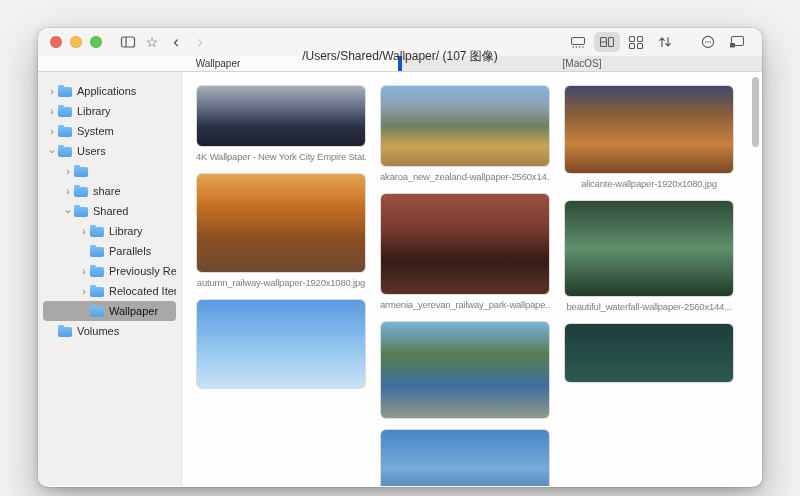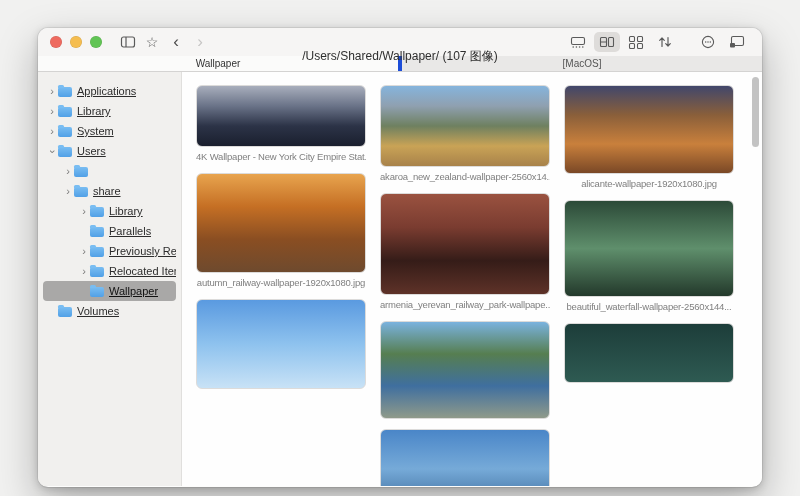--- a/index.html
+++ b/index.html
@@ -77,21 +77,21 @@
   }
   .chev.down { transform:rotate(90deg); }
   .folder-icon {
     width:14px; height:10px; border-radius:2px; flex-shrink:0; position:relative;
     background:linear-gradient(180deg,#79bdf2,#51a0e6); margin-right:5px; margin-top:1px;
   }
   .folder-icon::before {
     content:""; position:absolute; top:-2px; left:0; width:6px; height:3px;
     border-radius:1.5px 1.5px 0 0; background:#79bdf2;
   }
-  .slabel { overflow:hidden;text-decoration:underline; }
+  .slabel { overflow:hidden; }
 
   
   .content { flex:1; background:#fefefe; position:relative; overflow:hidden; padding:13px 0 0 14px; }
   .cols { display:flex; gap:14px; }
   .col { width:170px; display:flex; flex-direction:column; }
   .card { margin-bottom:10px; }
   .thumb {
     width:170px; border:1px solid #dcdbda; border-radius:6px; background:#ccc;
   }
   .cap {
@@ -224,20 +224,25 @@
         <div class="srow lvl2">
           <span class="chev">›</span>
           <span class="folder-icon"></span>
           <span class="slabel"></span>
         </div>
         <div class="srow lvl2">
           <span class="chev">›</span>
           <span class="folder-icon"></span>
           <span class="slabel">share</span>
         </div>
+        <div class="srow lvl2">
+          <span class="chev down">›</span>
+          <span class="folder-icon"></span>
+          <span class="slabel">Shared</span>
+        </div>
         <div class="srow lvl3">
           <span class="chev">›</span>
           <span class="folder-icon"></span>
           <span class="slabel">Library</span>
         </div>
         <div class="srow lvl3">
           <span class="chev"></span>
           <span class="folder-icon"></span>
           <span class="slabel">Parallels</span>
         </div>

